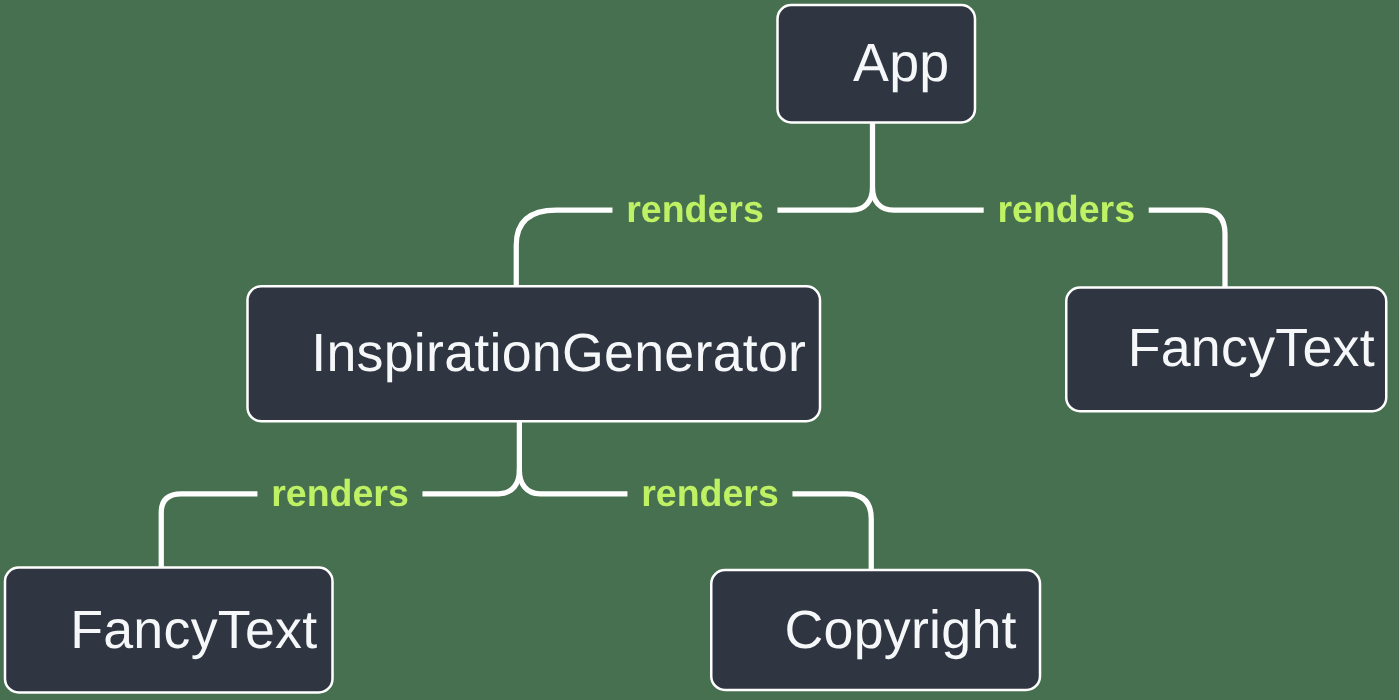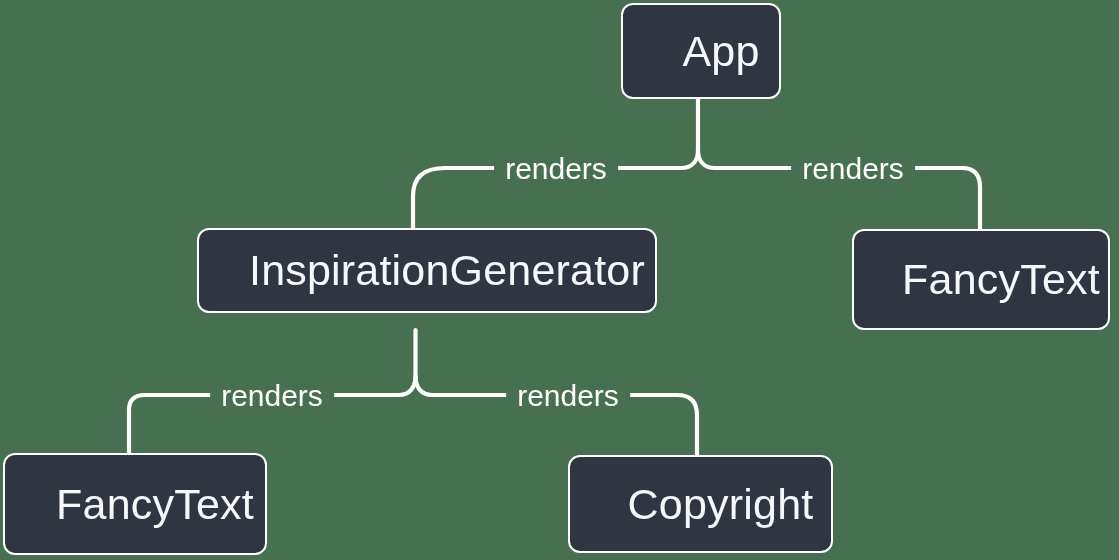--- a/index.html
+++ b/index.html
@@ -39,31 +39,31 @@
     align-items:center;
     justify-content:center;
     color:var(--node-text);
     font-size:43px;
     font-weight:400;
     letter-spacing:0.2px;
     white-space:nowrap;
     padding-left:40px;
   }
   .node-app{left:621px;top:3px;width:160px;height:96px;}
-  .node-inspiration{left:197px;top:228px;width:460px;height:85px;}
+  .node-inspiration{left:197px;top:228px;width:460px;height:110px;}
   .node-fancy-top{left:852px;top:229px;width:258px;height:101px;}
   .node-fancy-bottom{left:3px;top:453px;width:264px;height:102px;}
   .node-copyright{left:568px;top:455px;width:265px;height:98px;text-align:right;}
   .edge-label{
     position:absolute;
     transform:translate(-50%,-50%);
     background:var(--bg);
-    color:#ffffff;
+    color:#bef264;
     font-size:30px;
-    font-weight:400;
+    font-weight:700;
     line-height:1.1;
     padding:2px 11px;
     white-space:nowrap;
   }
   .edge-label-0{left:556px;top:168px;}
   .edge-label-1{left:853px;top:168px;}
   .edge-label-2{left:272px;top:395px;}
   .edge-label-3{left:568px;top:395px;}
 </style>
 </head>

